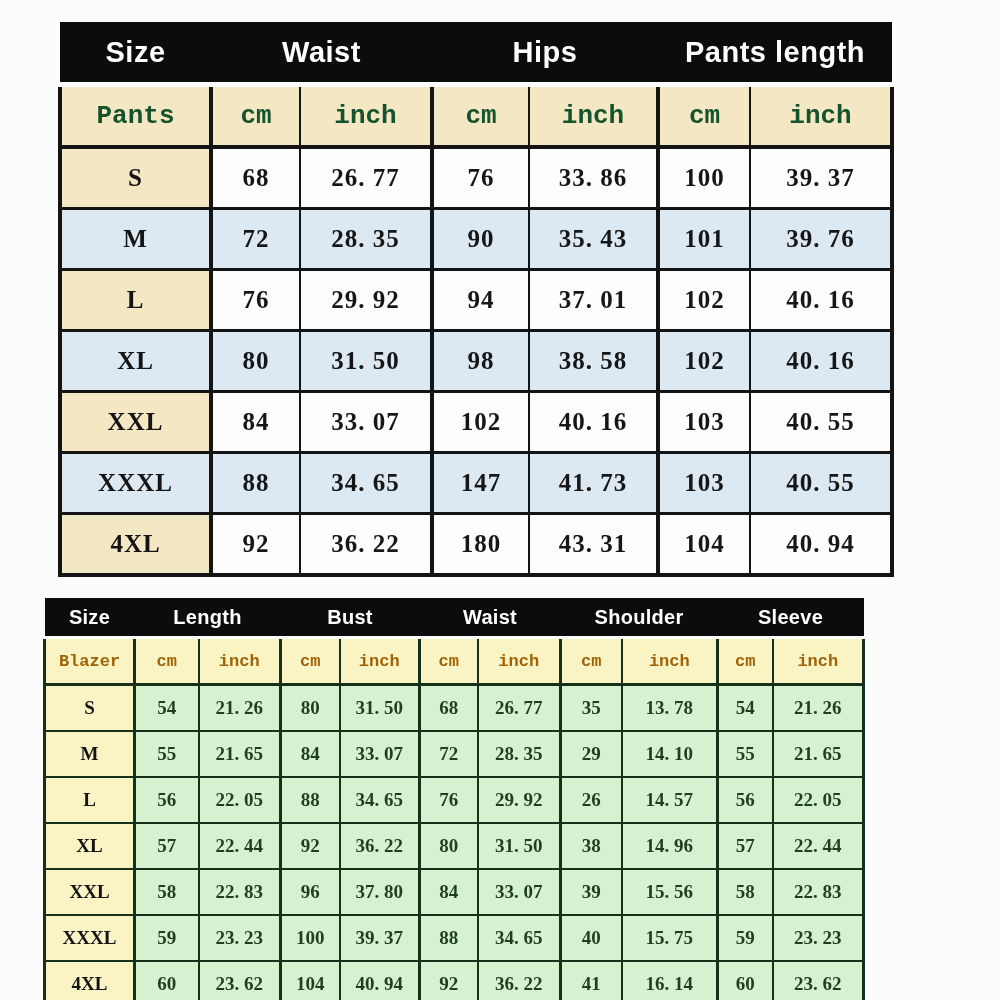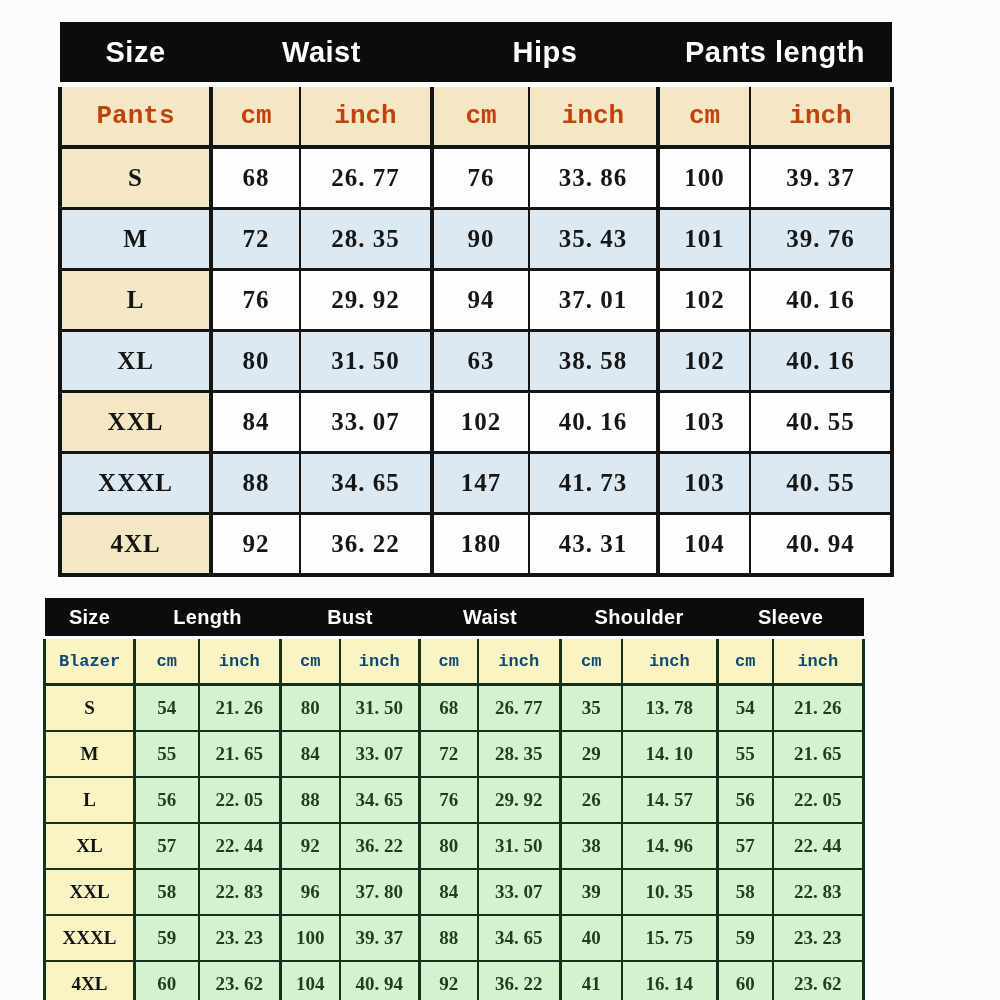--- a/index.html
+++ b/index.html
@@ -27,21 +27,21 @@
     border-top-width:3px;border-bottom-width:3px;
     height:56px;
   }
   #pants-table td:first-child{border-left-width:4px;}
   #pants-table td:nth-child(2),
   #pants-table td:nth-child(4),
   #pants-table td:nth-child(6){border-left-width:4px;}
   #pants-table td:last-child{border-right-width:4px;}
   #pants-table tr:last-child td{border-bottom-width:4px;}
   #pants-table .unit td{
-    background:#f4e7c3;color:#c2410c;
+    background:#f4e7c3;color:#14532d;
     font:700 26px "Liberation Mono",monospace;
   }
   #pants-table tbody td{
     background:#fdfdfd;color:#161616;
     font:700 25px "Liberation Serif",serif;
     letter-spacing:1px;
   }
   #pants-table tbody tr.alt td{background:#dde9f2;}
   #pants-table tbody td.size-cell{background:#f4e7c3;color:#141414;}
 
@@ -59,21 +59,21 @@
   }
   #blazer-table td:first-child{border-left-width:3px;}
   #blazer-table td:nth-child(2),
   #blazer-table td:nth-child(4),
   #blazer-table td:nth-child(6),
   #blazer-table td:nth-child(8),
   #blazer-table td:nth-child(10){border-left-width:3px;}
   #blazer-table td:last-child{border-right-width:3px;}
   #blazer-table tr:last-child td{border-bottom-width:3px;}
   #blazer-table .unit td{
-    background:#faf4c5;color:#0c4a6e;
+    background:#faf4c5;color:#a16207;
     font:700 17px "Liberation Mono",monospace;
   }
   #blazer-table tbody td{
     background:#d5f1cf;color:#1d3f1d;
     font:700 19px "Liberation Serif",serif;
   }
   #blazer-table tbody td.size-cell{background:#faf4c5;color:#141414;}
 </style>
 </head>
 <body>
@@ -132,21 +132,21 @@
           <td>29. 92</td>
           <td>94</td>
           <td>37. 01</td>
           <td>102</td>
           <td>40. 16</td>
         </tr>
         <tr class="alt">
           <td class="size-cell">XL</td>
           <td>80</td>
           <td>31. 50</td>
-          <td>63</td>
+          <td>98</td>
           <td>38. 58</td>
           <td>102</td>
           <td>40. 16</td>
         </tr>
         <tr>
           <td class="size-cell">XXL</td>
           <td>84</td>
           <td>33. 07</td>
           <td>102</td>
           <td>40. 16</td>
@@ -266,21 +266,21 @@
         </tr>
         <tr>
           <td class="size-cell">XXL</td>
           <td>58</td>
           <td>22. 83</td>
           <td>96</td>
           <td>37. 80</td>
           <td>84</td>
           <td>33. 07</td>
           <td>39</td>
-          <td>10. 35</td>
+          <td>15. 56</td>
           <td>58</td>
           <td>22. 83</td>
         </tr>
         <tr class="alt">
           <td class="size-cell">XXXL</td>
           <td>59</td>
           <td>23. 23</td>
           <td>100</td>
           <td>39. 37</td>
           <td>88</td>

